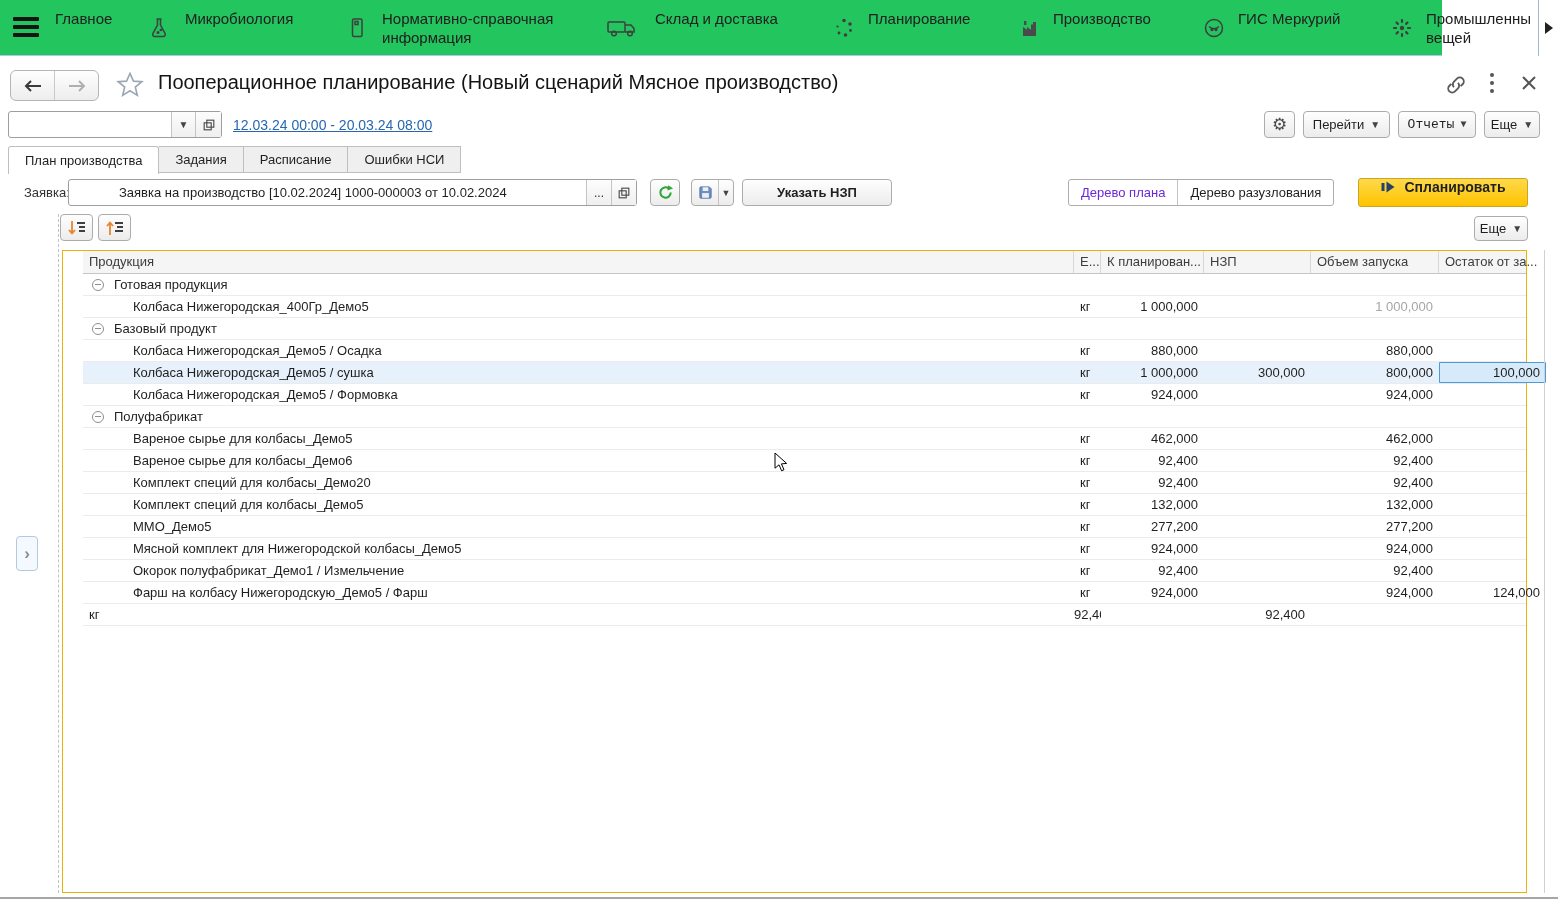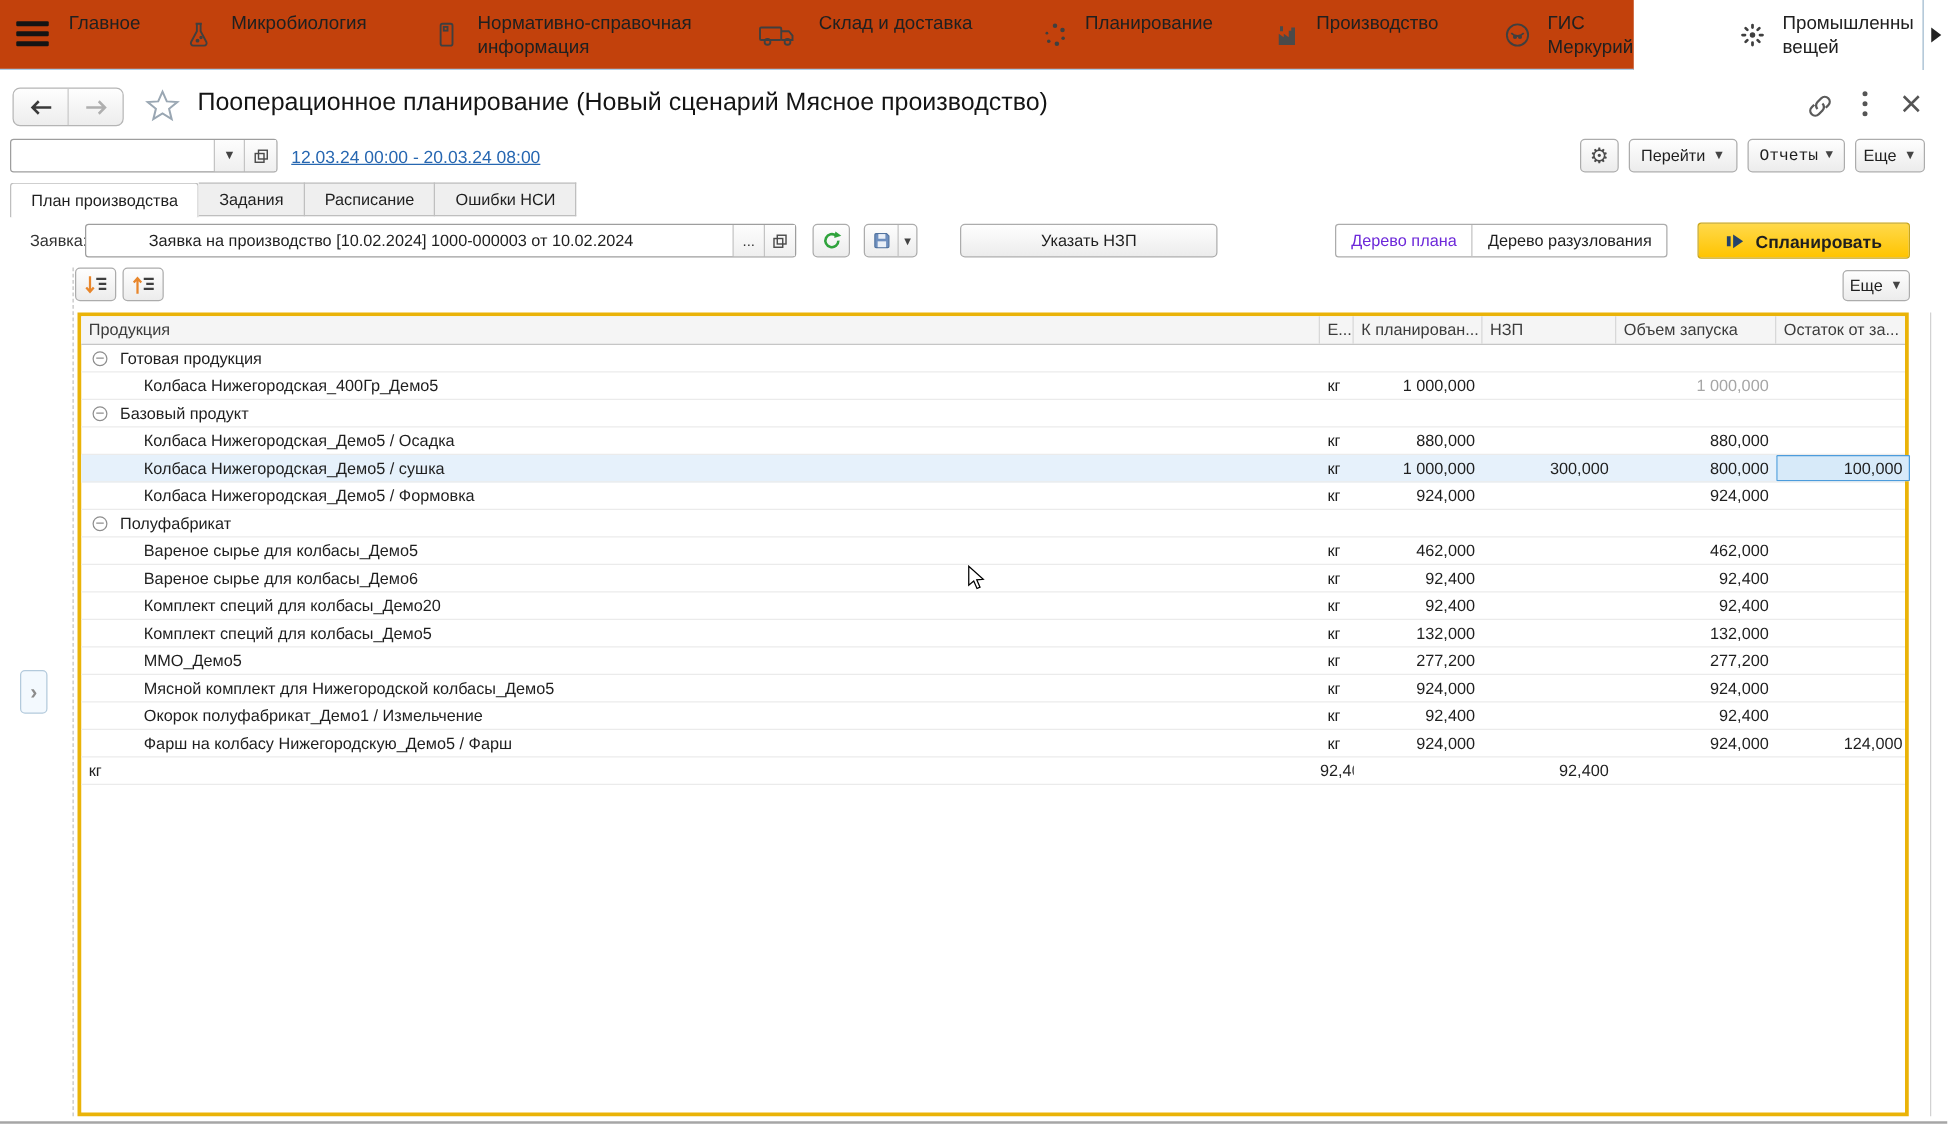--- a/index.html
+++ b/index.html
@@ -2,22 +2,22 @@
 <html><head>
 <meta charset="utf-8">
 <style>
   * { box-sizing: border-box; }
   html,body { margin:0; padding:0; }
   body {
     width:1558px; height:910px; position:relative; overflow:hidden;
     background:#ffffff; font-family:"Liberation Sans", sans-serif; color:#1f1f1f;
   }
   
-  .topnav { position:absolute; left:0; top:0; width:1307px; height:56px;
-            background:#c2410c; border-bottom:1px solid #AACBE6; }
+  .topnav { position:absolute; left:0; top:0; width:1442px; height:56px;
+            background:#22c55e; border-bottom:1px solid #AACBE6; }
   .nav-item-label { position:absolute; top:9px; font-size:15px; line-height:19px; color:#202020; }
   .nav-icon { position:absolute; top:16px; width:24px; height:24px; }
   .hamburger { position:absolute; left:13px; top:17px; width:26px; height:21px; cursor:pointer; }
   .hamburger div { height:4px; background:#141414; border-radius:1px; margin-bottom:4px; }
   .nav-divider { position:absolute; left:1538px; top:0; width:1px; height:56px; background:#9FB9CE; }
   .nav-arrow { position:absolute; left:1545px; top:22px; width:0; height:0;
                border-top:6px solid transparent; border-bottom:6px solid transparent;
                border-left:8px solid #222; cursor:pointer; }
   .clip2 { overflow:hidden; white-space:nowrap; }
   
@@ -59,36 +59,36 @@
                border:1px solid #9E9E9E; border-radius:3px; background:#fff; display:flex;padding-left:44px; }
   .req-group .txt { flex:1; font-size:13px; padding:5px 4px 0 6px; white-space:nowrap; overflow:hidden; }
   .req-group .mini { width:25px; border-left:1px solid #C4C4C4; display:flex; align-items:center;
                      justify-content:center; font-size:12px; color:#333; cursor:pointer;
                      background:linear-gradient(#FDFDFD,#EFEFEF); }
   .b-refresh { position:absolute; left:650px; top:179px; width:30px; height:27px; }
   .b-save { position:absolute; left:691px; top:179px; width:43px; height:27px; padding:0; }
   .b-save .sv { flex:1; display:flex; align-items:center; justify-content:center; }
   .b-save .ar { width:15px; border-left:1px solid #C4C4C4; display:flex; align-items:center;
                 justify-content:center; font-size:9px; color:#444; height:100%; }
-  .b-wip { position:absolute; left:768px; top:179px; width:206px; height:27px; }
+  .b-wip { position:absolute; left:742px; top:179px; width:150px; height:27px;font-weight:bold; }
   .tree-group { position:absolute; left:1068px; top:179px; height:27px; display:flex;
                 border:1px solid #ACACAC; border-radius:3px; background:#fff; }
   .tree-group .t { padding:0 12px; display:flex; align-items:center; font-size:13px; cursor:pointer; }
   .tree-group .t.first { border-right:1px solid #C4C4C4; color:#6d28d9; }
   .b-plan { position:absolute; left:1358px; top:178px; width:170px; height:29px;
             border:1px solid #C9A61B; border-radius:3px;
             background:linear-gradient(#FFD94B,#FFC400); font-size:14px; font-weight:bold;
-            display:flex; align-items:center; justify-content:center; gap:8px; cursor:pointer; }
+            display:flex; justify-content:center; gap:8px; cursor:pointer; }
   
   .tb-exp { position:absolute; left:60px; top:214px; width:33px; height:27px; }
   .tb-col { position:absolute; left:98px; top:214px; width:33px; height:27px; }
   .b-more2 { position:absolute; left:1474px; top:216px; width:54px; height:25px; }
   
   .grid { position:absolute; left:62px; top:250px; width:1465px; height:643px;
-          border:3px solid #eab308; background:#fff; }
+          border:1px solid #eab308; background:#fff;padding-left:20px; }
   .thead { display:grid; grid-template-columns:991px 27px 103px 107px 128px 107px;
            height:23px; background:#F5F5F5; border-bottom:1px solid #C6C6C6; }
   .th { font-size:13px; color:#3c3c3c; padding:3px 4px 0 6px; border-right:1px solid #D8D8D8;
         white-space:nowrap; overflow:hidden; cursor:pointer; }
   .th:last-child { border-right:none; }
   .trow { display:grid; grid-template-columns:991px 27px 103px 107px 128px 107px;
           height:22px; border-bottom:1px solid #EBEBEB; cursor:default; }
   .trow.sel { background:#E6F1FB; }
   .td { font-size:13px; padding-top:3px; white-space:nowrap; overflow:hidden; }
   .td.name { padding-left:50px; display:flex; align-items:center; padding-top:0; }

